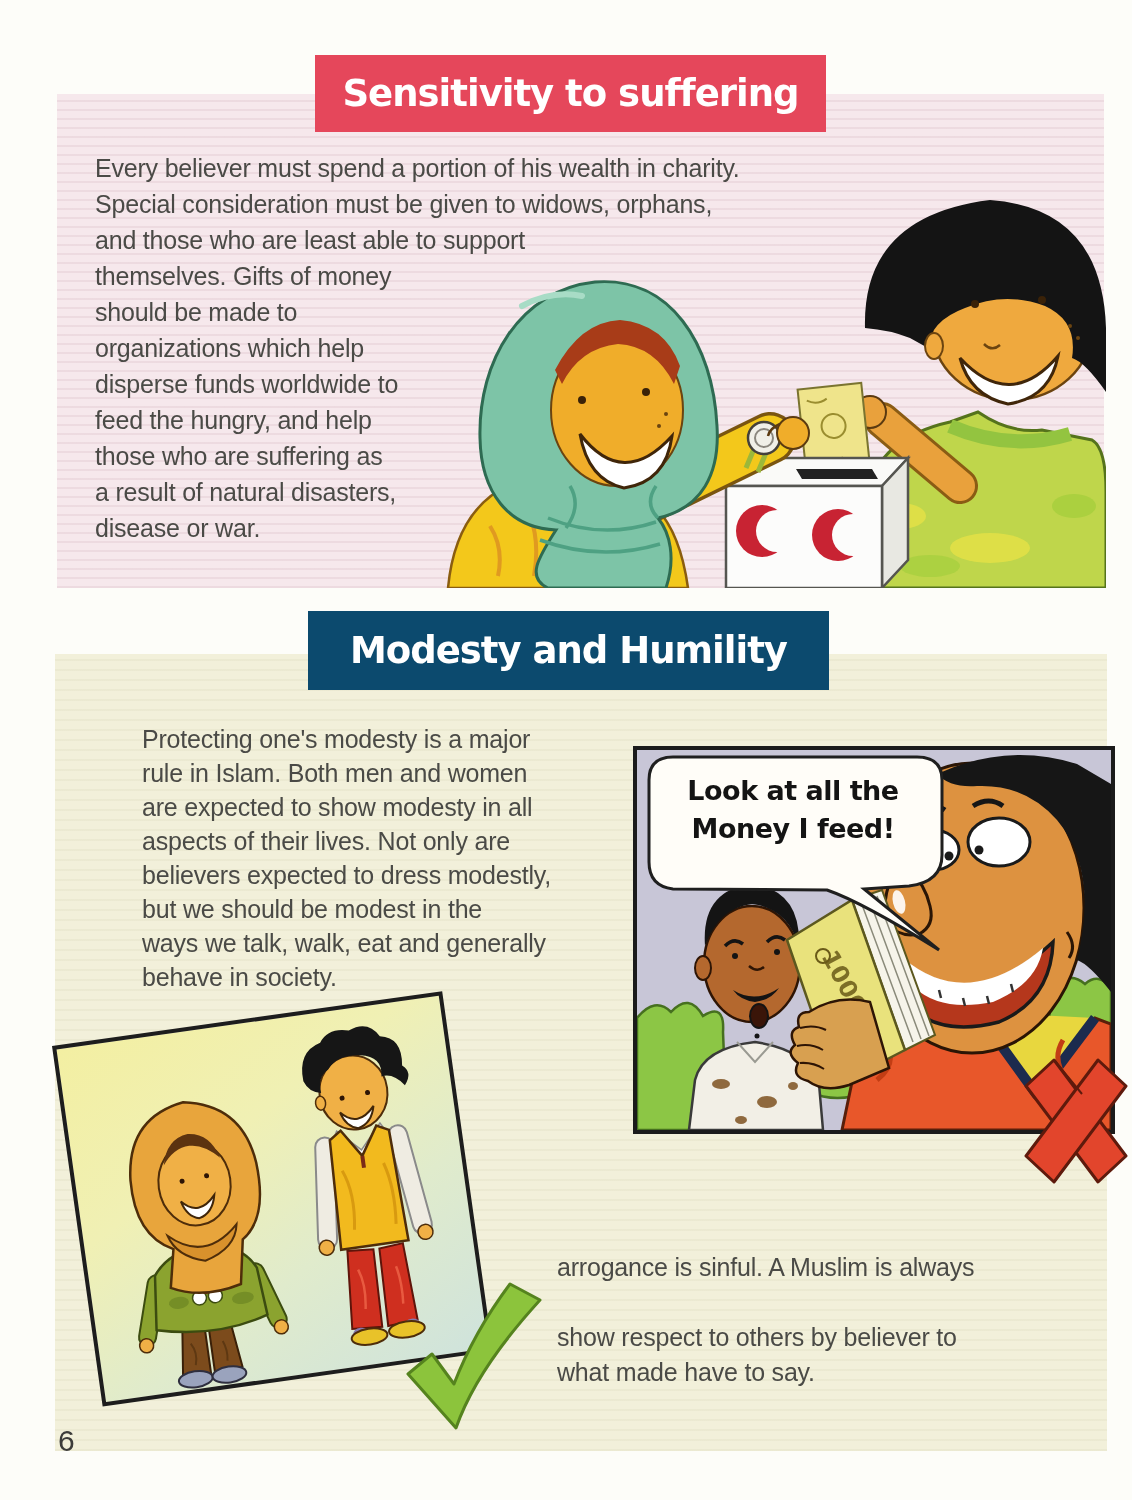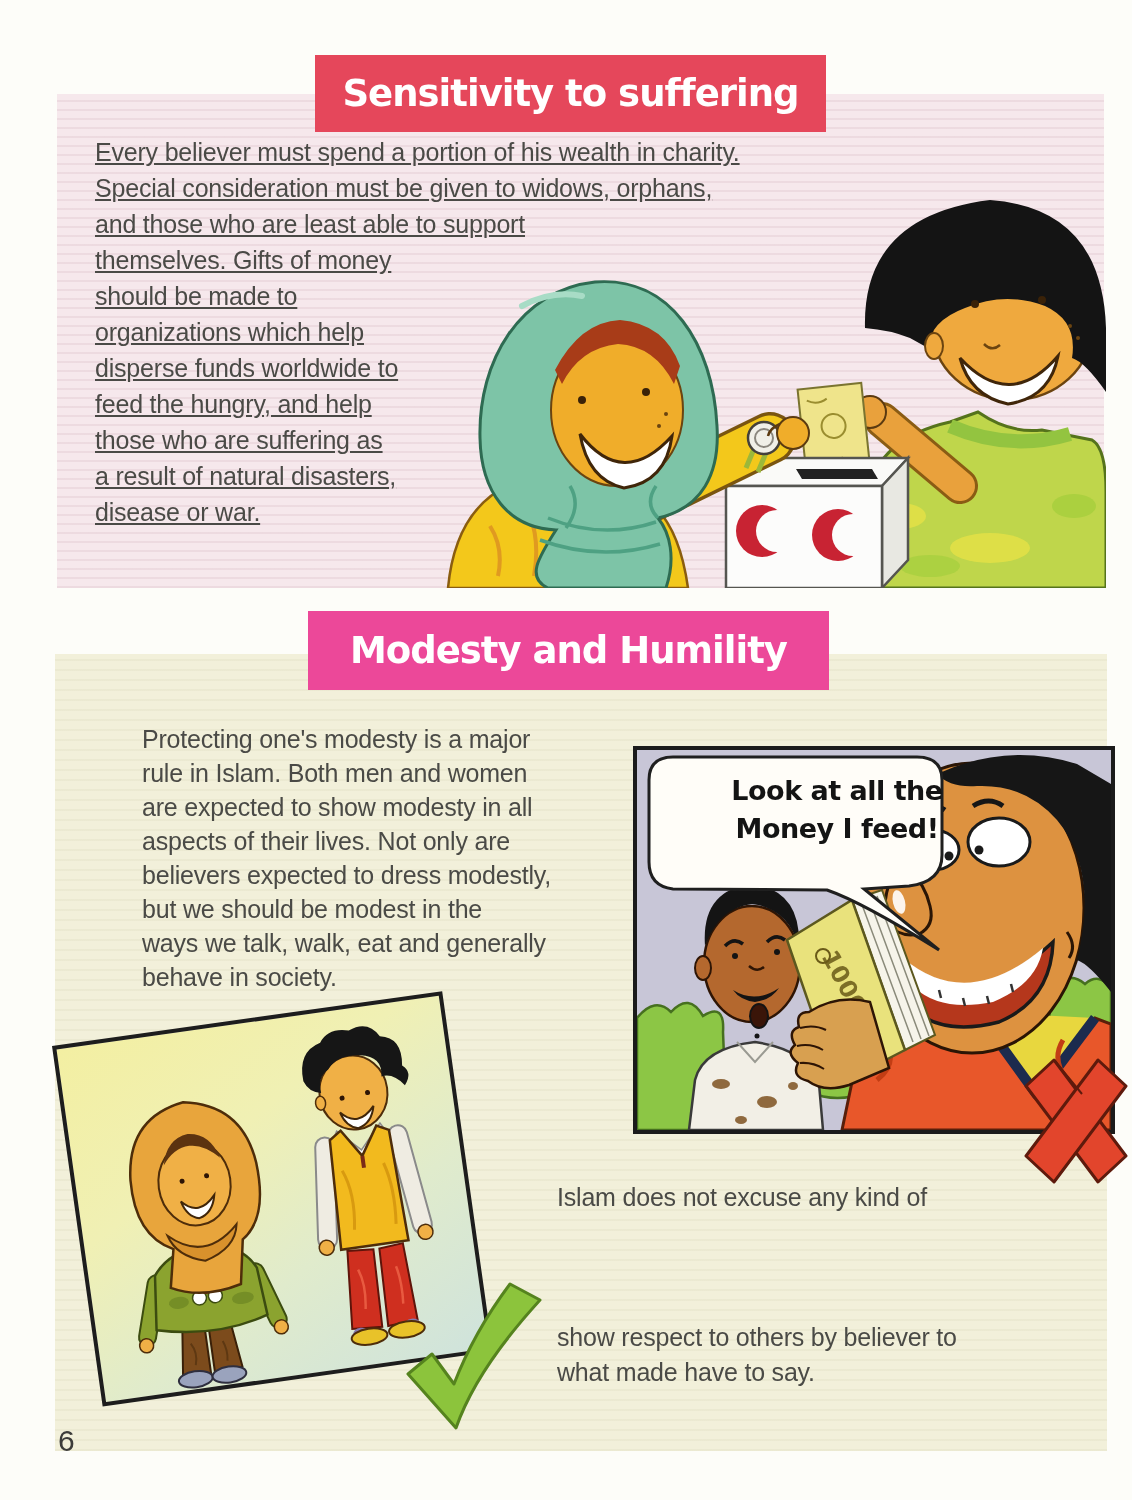--- a/index.html
+++ b/index.html
@@ -20,36 +20,36 @@
     background:#f2f0da;
     background-image:repeating-linear-gradient(0deg,rgba(205,204,170,.18) 0 2px,transparent 2px 10px);
   }
   
   .banner{
     display:flex;align-items:center;justify-content:center;
     font-family:"DejaVu Sans",sans-serif;font-weight:bold;color:#ffffff;
     font-size:37px;letter-spacing:-1px;text-align:center;
   }
   .banner-red{left:315px;top:55px;width:511px;height:77px;background:#e5475b;}
-  .banner-green{left:308px;top:611px;width:521px;height:79px;background:#ec4899;}
+  .banner-green{left:308px;top:611px;width:521px;height:79px;background:#0c4a6e;}
   
   .para{font-size:25px;letter-spacing:-0.2px;}
-  .para-1{left:95px;top:134px;width:780px;line-height:36px;text-decoration:underline;}
+  .para-1{left:95px;top:150px;width:780px;line-height:36px;}
   .para-2{left:106px;top:722px;width:510px;line-height:34px;margin-left:36px;}
   .para-3{left:557px;top:1180px;width:540px;line-height:35px;}
   
   .illus-charity{left:430px;top:186px;width:676px;height:402px;}
   .comic-frame{
     left:633px;top:746px;width:474px;height:380px;
     background:#c8c6d7;border:4px solid #1b1b1b;box-sizing:content-box;
   }
   .bubble-text{
     left:650px;top:772px;width:286px;text-align:center;
     font-family:"DejaVu Sans",sans-serif;font-weight:bold;
-    font-size:27px;line-height:38px;letter-spacing:-0.5px;color:#141414;margin-left:44px;
+    font-size:27px;line-height:38px;letter-spacing:-0.5px;color:#141414;
   }
   .cross-mark{left:1020px;top:1052px;width:112px;height:132px;}
   .photo-frame{
     left:52px;top:1046px;width:386px;height:356px;
     border:4px solid #1d1d1d;box-sizing:content-box;
     transform:rotate(-8deg);transform-origin:top left;
     background:linear-gradient(150deg,#f3efa2 0%,#f0f0b4 35%,#e0ebcc 65%,#cfe3dc 100%);
   }
   .photo-frame svg{position:absolute;left:0;top:0;}
   .check-mark{left:398px;top:1278px;width:148px;height:158px;}
@@ -276,17 +276,17 @@
         <circle cx="302" cy="86" r="2.5" fill="#2e1505"></circle>
         <path d="M272,102 Q288,120 306,100 Q302,117 288,120 Q276,117 272,102 Z" fill="#ffffff" stroke="#40260a" stroke-width="2"></path>
       </g>
     </svg>
   </div>
 
   <svg class="abs check-mark" viewBox="0 0 148 158">
     <path d="M10,96 L58,150 Q78,92 142,22 L112,6 Q76,54 56,106 L34,76 Z" fill="#8cc43c" stroke="#55831e" stroke-width="3" stroke-linejoin="round"></path>
   </svg>
 
-  <div class="abs para para-3"><span>Islam does not excuse any kind of</span><br><br><br><br><span>show respect to others by believer to</span><br><span>what made have to say.</span></div>
+  <div class="abs para para-3"><br><br><span>arrogance is sinful. A Muslim is always</span><br><br><span>show respect to others by believer to</span><br><span>what made have to say.</span></div>
 
   <div class="abs page-number">6</div>
 
 </div>
 
 </body></html>

